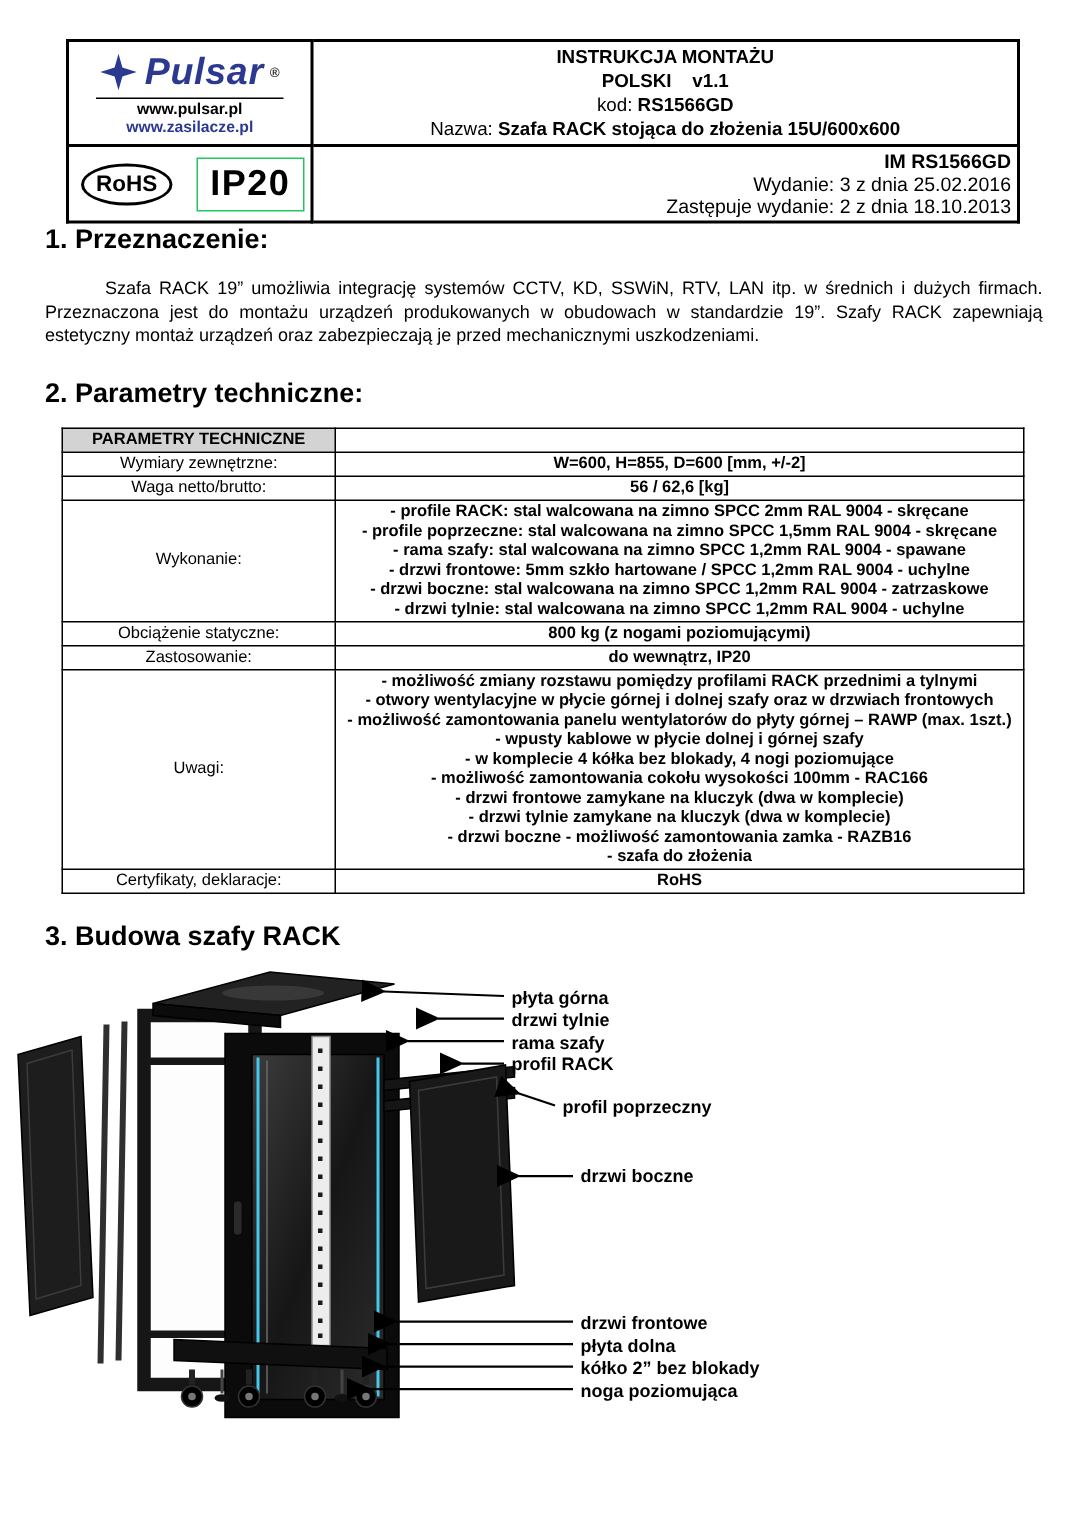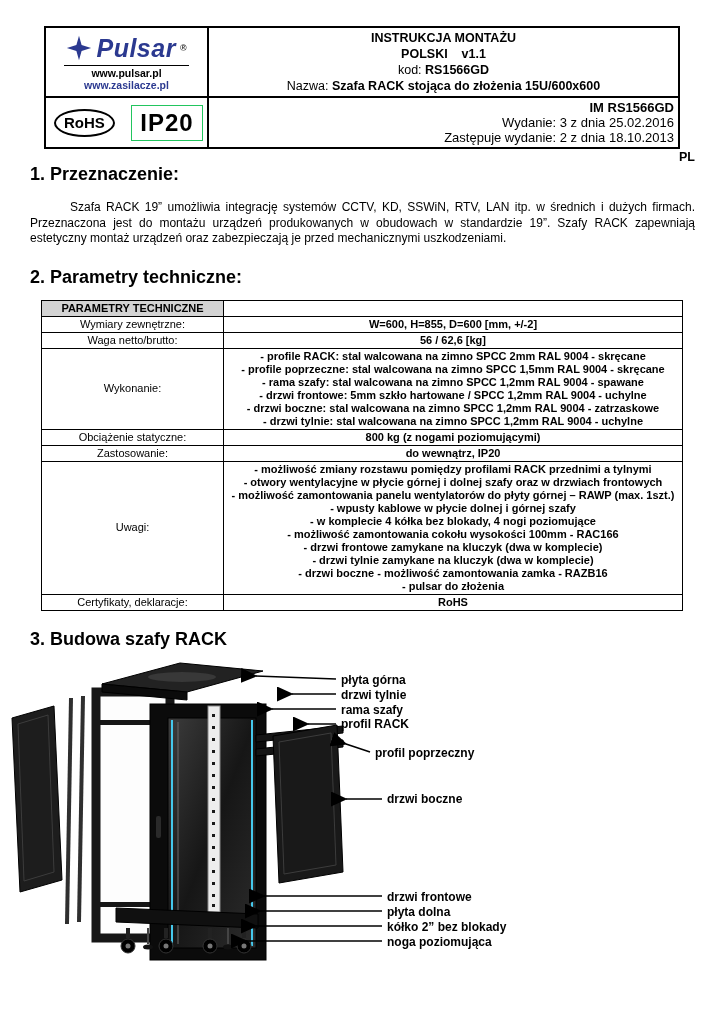--- a/index.html
+++ b/index.html
@@ -87,21 +87,20 @@
       </td>
       <td class="issue-cell">
         <div class="t-bold">IM RS1566GD</div>
         <div>Wydanie: 3 z dnia 25.02.2016</div>
         <div>Zastępuje wydanie: 2 z dnia 18.10.2013</div>
       </td>
     </tr>
   </tbody>
     </table>
 
-  <div class="pl-mark">PL</div>
 
   <div class="sec-title">1. Przeznaczenie:</div>
   <p class="s1-body">Szafa RACK 19” umożliwia integrację systemów CCTV, KD, SSWiN, RTV, LAN itp. w średnich i dużych firmach. Przeznaczona jest do montażu urządzeń produkowanych w obudowach w standardzie 19”. Szafy RACK zapewniają estetyczny montaż urządzeń oraz zabezpieczają je przed mechanicznymi uszkodzeniami.</p>
 
   <div class="sec-title s2-title">2. Parametry techniczne:</div>
 
   <table class="params">
     <tbody>
         <tr>
       <td class="lbl hdrcell">PARAMETRY TECHNICZNE</td>
@@ -139,21 +138,21 @@
       <td class="list">
         <div>- możliwość zmiany rozstawu pomiędzy profilami RACK przednimi a tylnymi</div>
         <div>- otwory wentylacyjne w płycie górnej i dolnej szafy oraz w drzwiach frontowych</div>
         <div>- możliwość zamontowania panelu wentylatorów do płyty górnej – RAWP (max. 1szt.)</div>
         <div>- wpusty kablowe w płycie dolnej i górnej szafy</div>
         <div>- w komplecie 4 kółka bez blokady, 4 nogi poziomujące</div>
         <div>- możliwość zamontowania cokołu wysokości 100mm - RAC166</div>
         <div>- drzwi frontowe zamykane na kluczyk (dwa w komplecie)</div>
         <div>- drzwi tylnie zamykane na kluczyk (dwa w komplecie)</div>
         <div>- drzwi boczne - możliwość zamontowania zamka - RAZB16</div>
-        <div>- pulsar do złożenia</div>
+        <div>- szafa do złożenia</div>
       </td>
     </tr>
     <tr>
       <td class="lbl">Certyfikaty, deklaracje:</td>
       <td class="val">RoHS</td>
     </tr>
   </tbody>
     </table>
 
   <div class="sec-title s3-title">3. Budowa szafy RACK</div>

